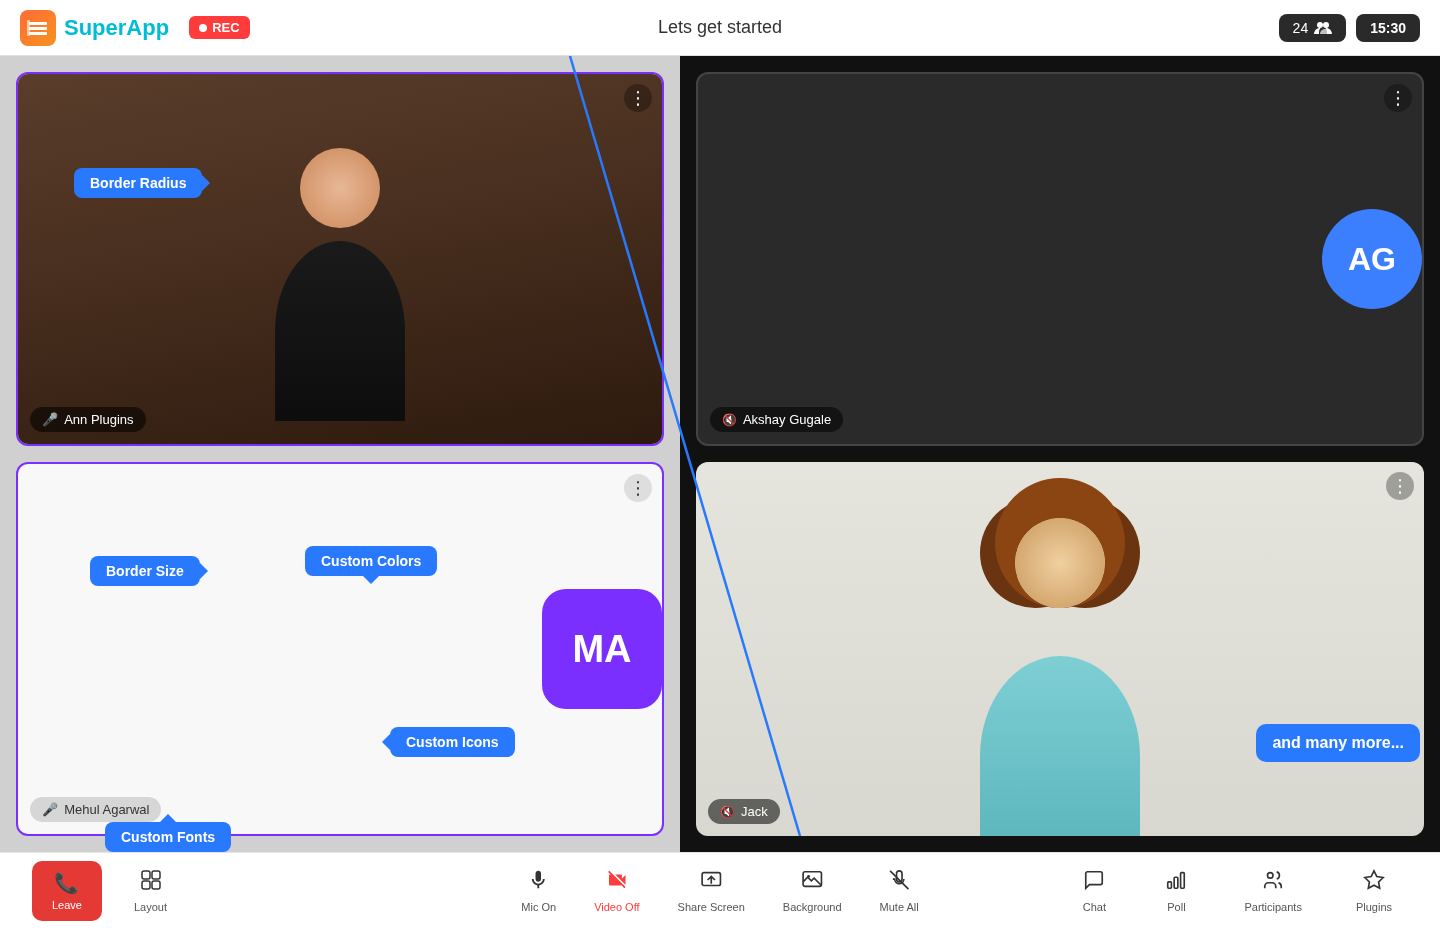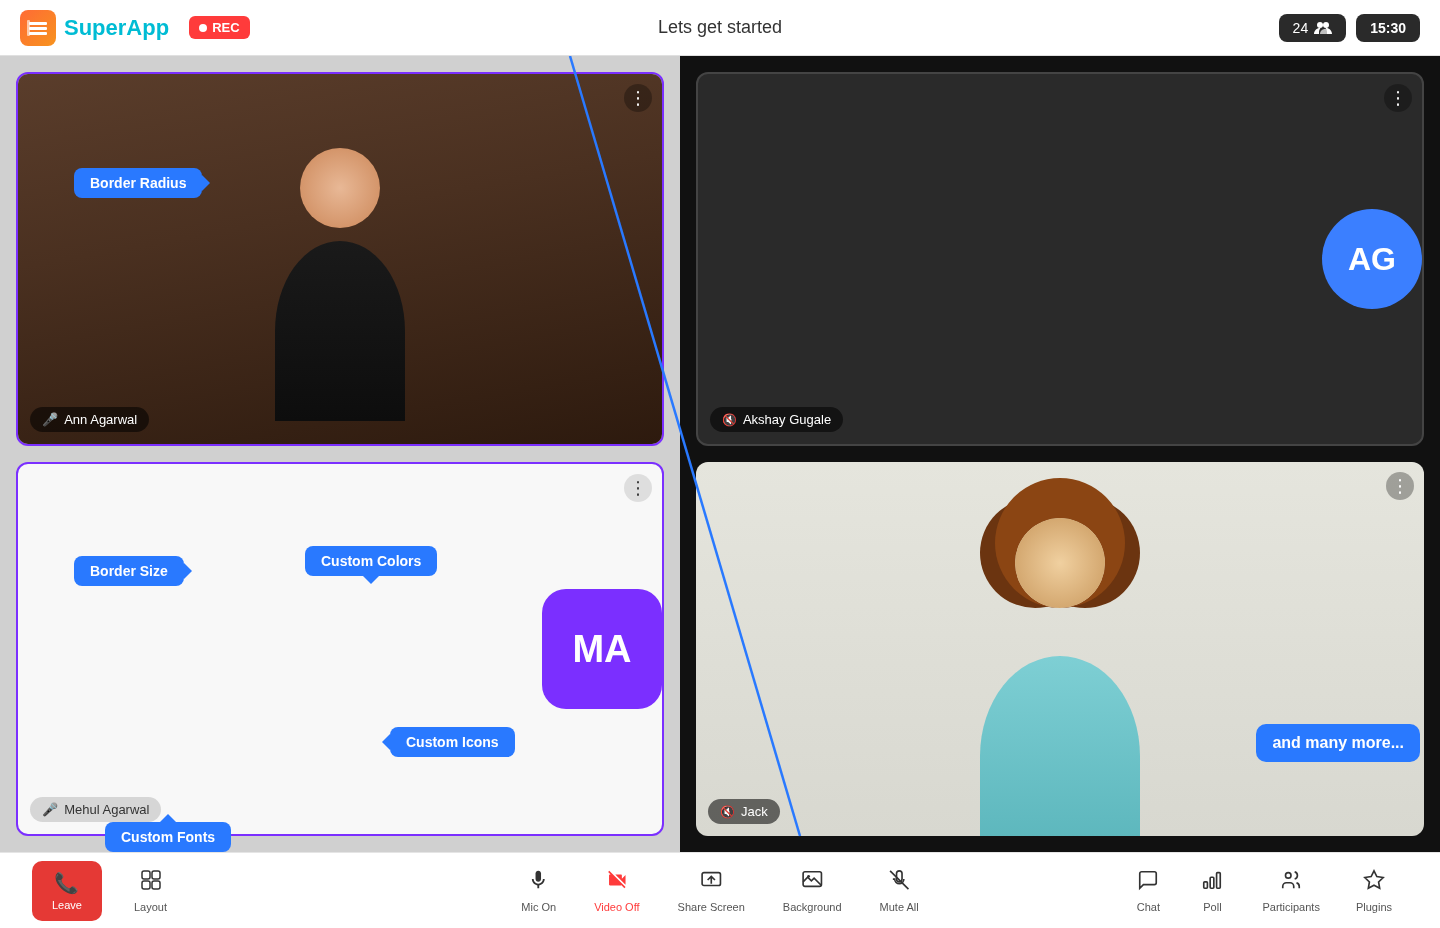--- a/index.html
+++ b/index.html
@@ -258,21 +258,21 @@
       align-items: center;
       gap: 6px;
       position: absolute;
       left: 50%;
       transform: translateX(-50%);
     }
 
     .toolbar-right {
       display: flex;
       align-items: flex-start;
-      gap: 4px;
+      gap: 22px;
       margin-left: auto;
     }
 
     .tool-btn {
       display: flex;
       flex-direction: column;
       align-items: center;
       gap: 4px;
       cursor: pointer;
       padding: 8px 16px;
@@ -470,42 +470,42 @@
 
   <div class="main-content">
 
     <div class="left-panel">
 
       <div class="video-tile active-border">
         <div class="person-woman"></div>
         <div class="tile-menu">⋮</div>
         <div class="name-label">
           <span style="color:#aaa;">🎤</span>
-          <span>Ann Agarwal</span>
+          <span>Ann Plugins</span>
         </div>
       </div>
 
       <div class="video-tile active-border white-tile-bg">
         <div class="avatar-tile-content">
           <div class="avatar-rounded-square">
             <span>MA</span>
           </div>
         </div>
         <div class="tile-menu" style="color:#333; background:rgba(0,0,0,0.1);">⋮</div>
         <div class="name-label" style="background:rgba(200,200,200,0.7); color:#333;">
           <span style="color:#ff4444;">🎤</span>
           <span>Mehul Agarwal</span>
         </div>
       </div>
 
       <div class="callout right" style="top: 112px; left: 74px;">
         <span>Border Radius</span>
       </div>
 
-      <div class="callout right" style="top: 500px; left: 74px;">
+      <div class="callout right" style="top: 500px; left: 90px;">
         <span>Border Size</span>
       </div>
 
       <div class="callout bottom" style="top: 490px; left: 305px;">
         <span>Custom Colors</span>
       </div>
 
       <div class="callout left" style="bottom: 95px; left: 390px;">
         <span>Custom Icons</span>
       </div>

